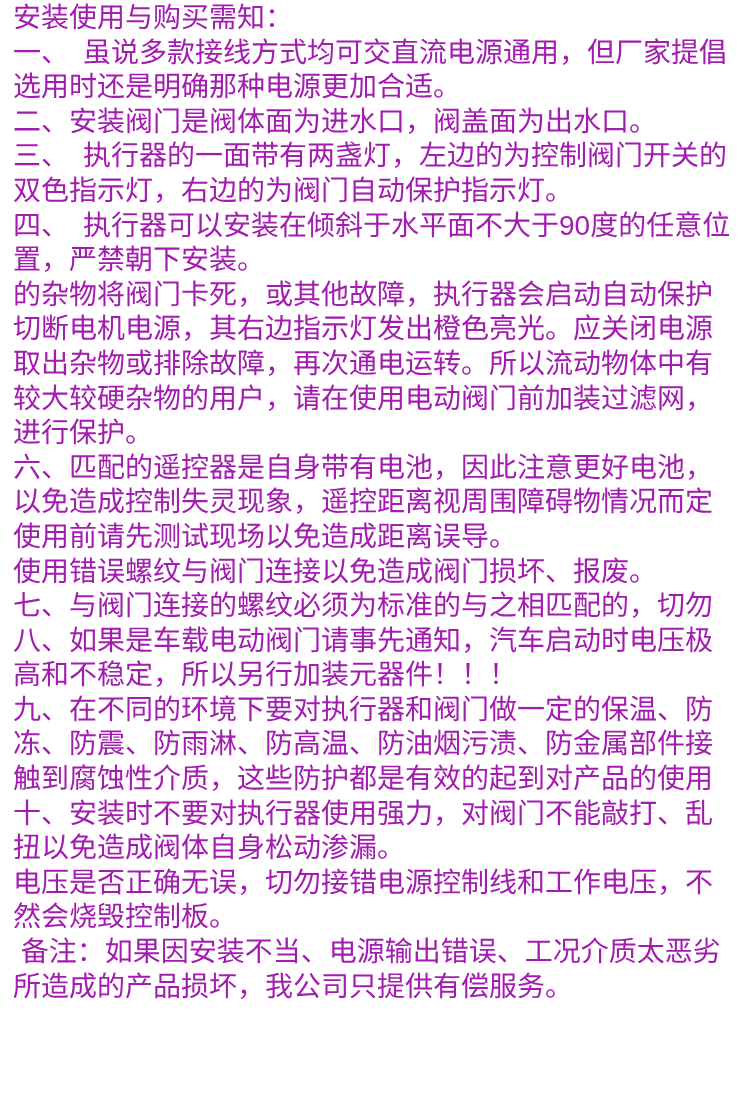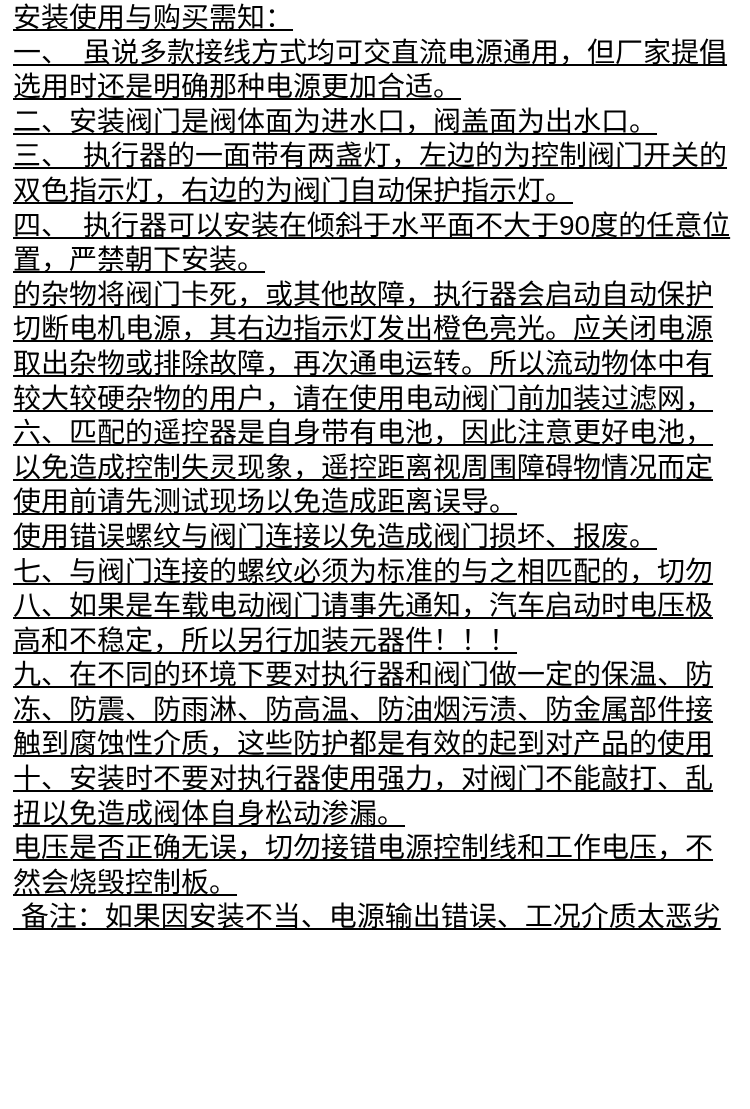--- a/index.html
+++ b/index.html
@@ -30,41 +30,43 @@
     height: 34.6px;
     overflow: visible;
   }
   .heading {
     font-weight: 400; 
   }
 </style>
 </head>
 <body style="background: rgb(255, 255, 255);">
 
-<div class="doc" style="color: #000000; text-decoration: underline;">
+<div class="doc" style="color: #a21caf;">
   <div class="line heading">安装使用与购买需知：</div>
   <div class="line">一、　虽说多款接线方式均可交直流电源通用，但厂家提倡</div>
   <div class="line">选用时还是明确那种电源更加合适。</div>
   <div class="line">二、安装阀门是阀体面为进水口，阀盖面为出水口。</div>
   <div class="line">三、　执行器的一面带有两盏灯，左边的为控制阀门开关的</div>
   <div class="line">双色指示灯，右边的为阀门自动保护指示灯。</div>
   <div class="line">四、　执行器可以安装在倾斜于水平面不大于90度的任意位</div>
   <div class="line">置，严禁朝下安装。</div>
   <div class="line">的杂物将阀门卡死，或其他故障，执行器会启动自动保护</div>
   <div class="line">切断电机电源，其右边指示灯发出橙色亮光。应关闭电源</div>
   <div class="line">取出杂物或排除故障，再次通电运转。所以流动物体中有</div>
   <div class="line">较大较硬杂物的用户，请在使用电动阀门前加装过滤网，</div>
+  <div class="line">进行保护。</div>
   <div class="line">六、匹配的遥控器是自身带有电池，因此注意更好电池，</div>
   <div class="line">以免造成控制失灵现象，遥控距离视周围障碍物情况而定</div>
   <div class="line">使用前请先测试现场以免造成距离误导。</div>
   <div class="line">使用错误螺纹与阀门连接以免造成阀门损坏、报废。</div>
   <div class="line">七、与阀门连接的螺纹必须为标准的与之相匹配的，切勿</div>
   <div class="line">八、如果是车载电动阀门请事先通知，汽车启动时电压极</div>
   <div class="line">高和不稳定，所以另行加装元器件！！！</div>
   <div class="line">九、在不同的环境下要对执行器和阀门做一定的保温、防</div>
   <div class="line">冻、防震、防雨淋、防高温、防油烟污渍、防金属部件接</div>
   <div class="line">触到腐蚀性介质，这些防护都是有效的起到对产品的使用</div>
   <div class="line">十、安装时不要对执行器使用强力，对阀门不能敲打、乱</div>
   <div class="line">扭以免造成阀体自身松动渗漏。</div>
   <div class="line">电压是否正确无误，切勿接错电源控制线和工作电压，不</div>
   <div class="line">然会烧毁控制板。</div>
   <div class="line"> 备注：如果因安装不当、电源输出错误、工况介质太恶劣</div>
+  <div class="line">所造成的产品损坏，我公司只提供有偿服务。</div>
 </div>
 
 </body></html>

